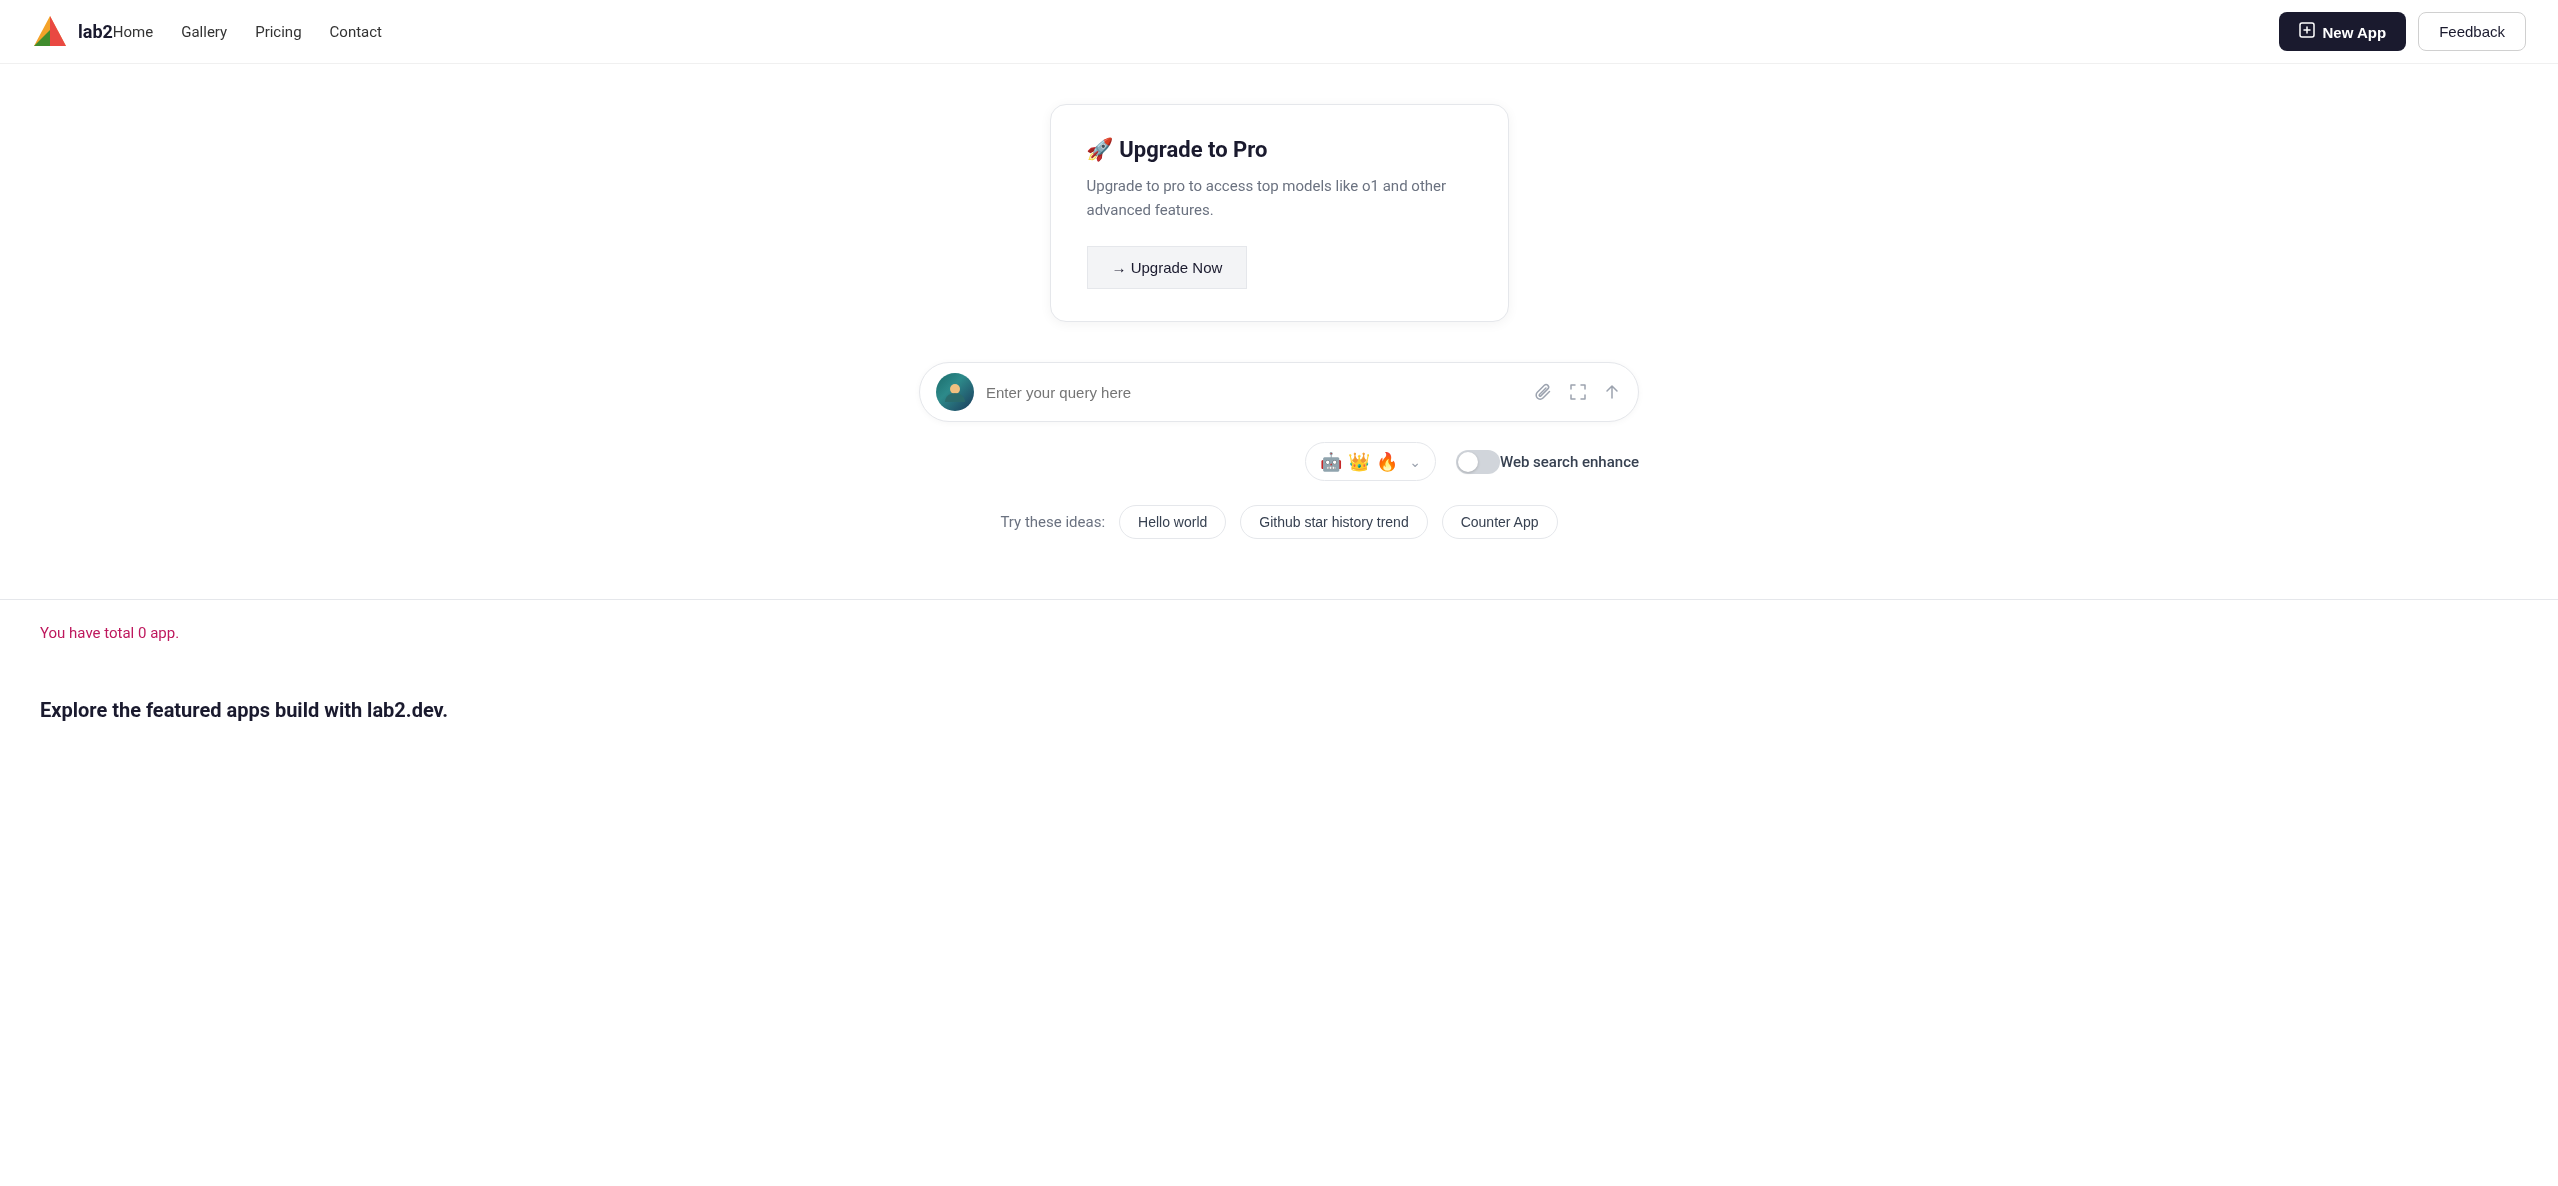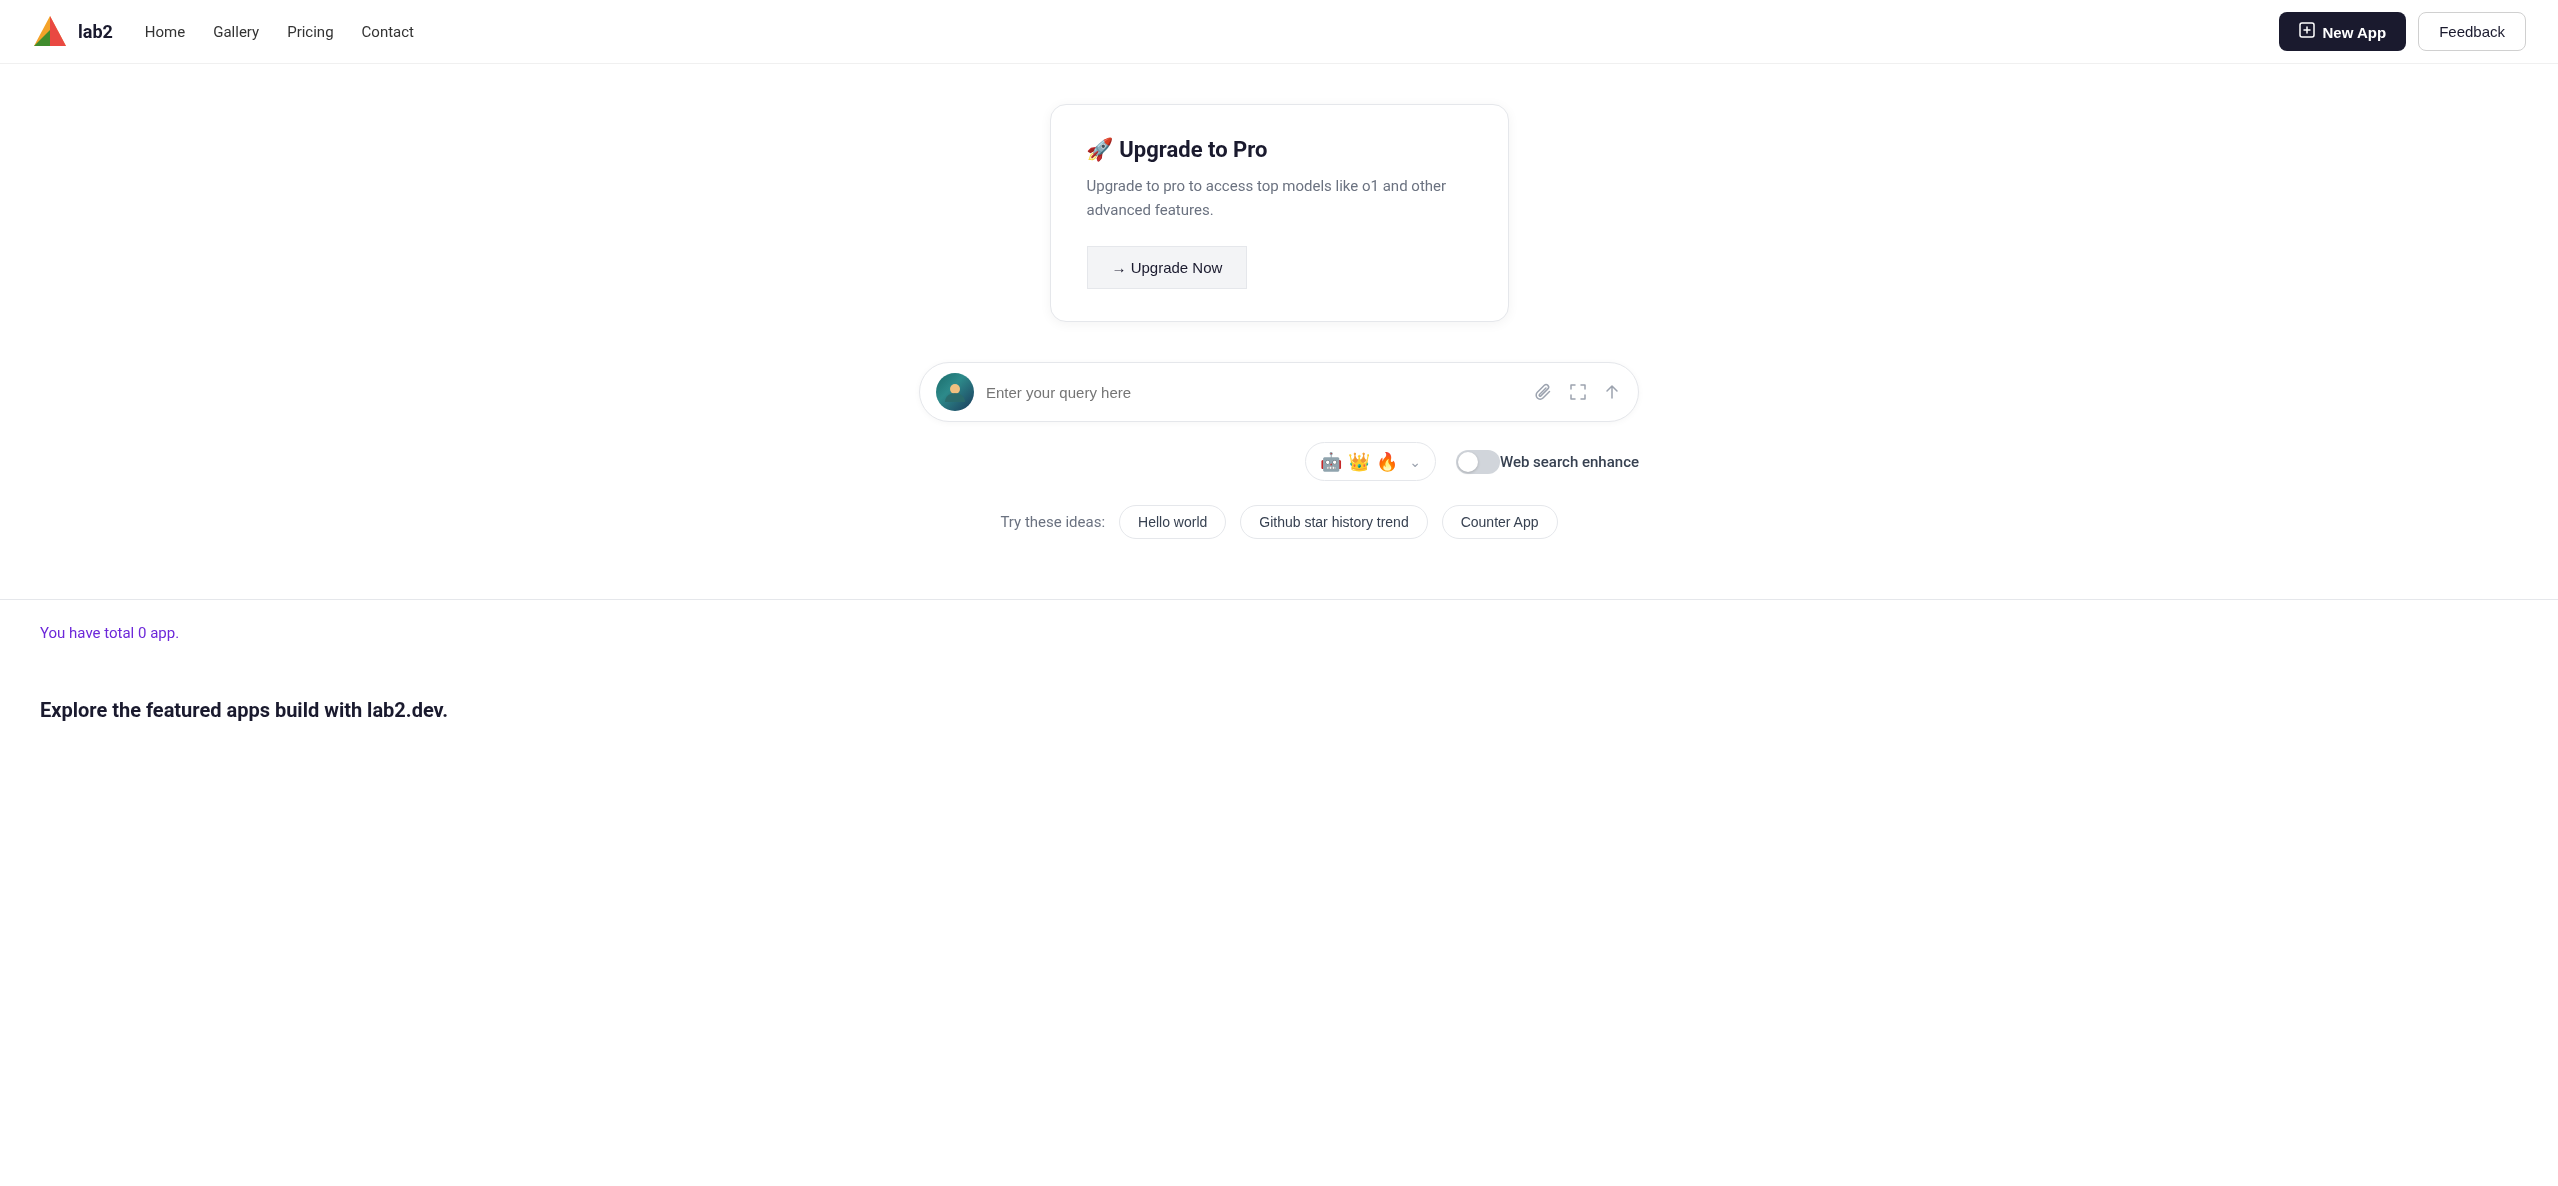--- a/index.html
+++ b/index.html
@@ -16,21 +16,20 @@
       align-items: center;
       padding: 0 32px;
       height: 64px;
       border-bottom: 1px solid #f0f0f0;
       position: relative;
     }
     .navbar-logo {
       display: flex;
       align-items: center;
       gap: 10px;
-      margin-right: 32px;
     }
     .logo-icon {
       width: 36px;
       height: 36px;
     }
     .navbar-brand {
       font-size: 18px;
       font-weight: 700;
       color: #1a1a2e;
     }
@@ -248,21 +247,21 @@
     }
 
     
     .apps-section {
       width: 100%;
       border-top: 1.5px solid #e5e7eb;
       padding: 24px 40px;
     }
     .apps-total {
       font-size: 15px;
-      color: #6d28d9;
+      color: #be185d;
       margin-bottom: 24px;
     }
     .featured-heading {
       font-size: 20px;
       font-weight: 700;
       color: #1a1a2e;
       padding: 0 40px;
       margin-top: 8px;
     }
   </style>

